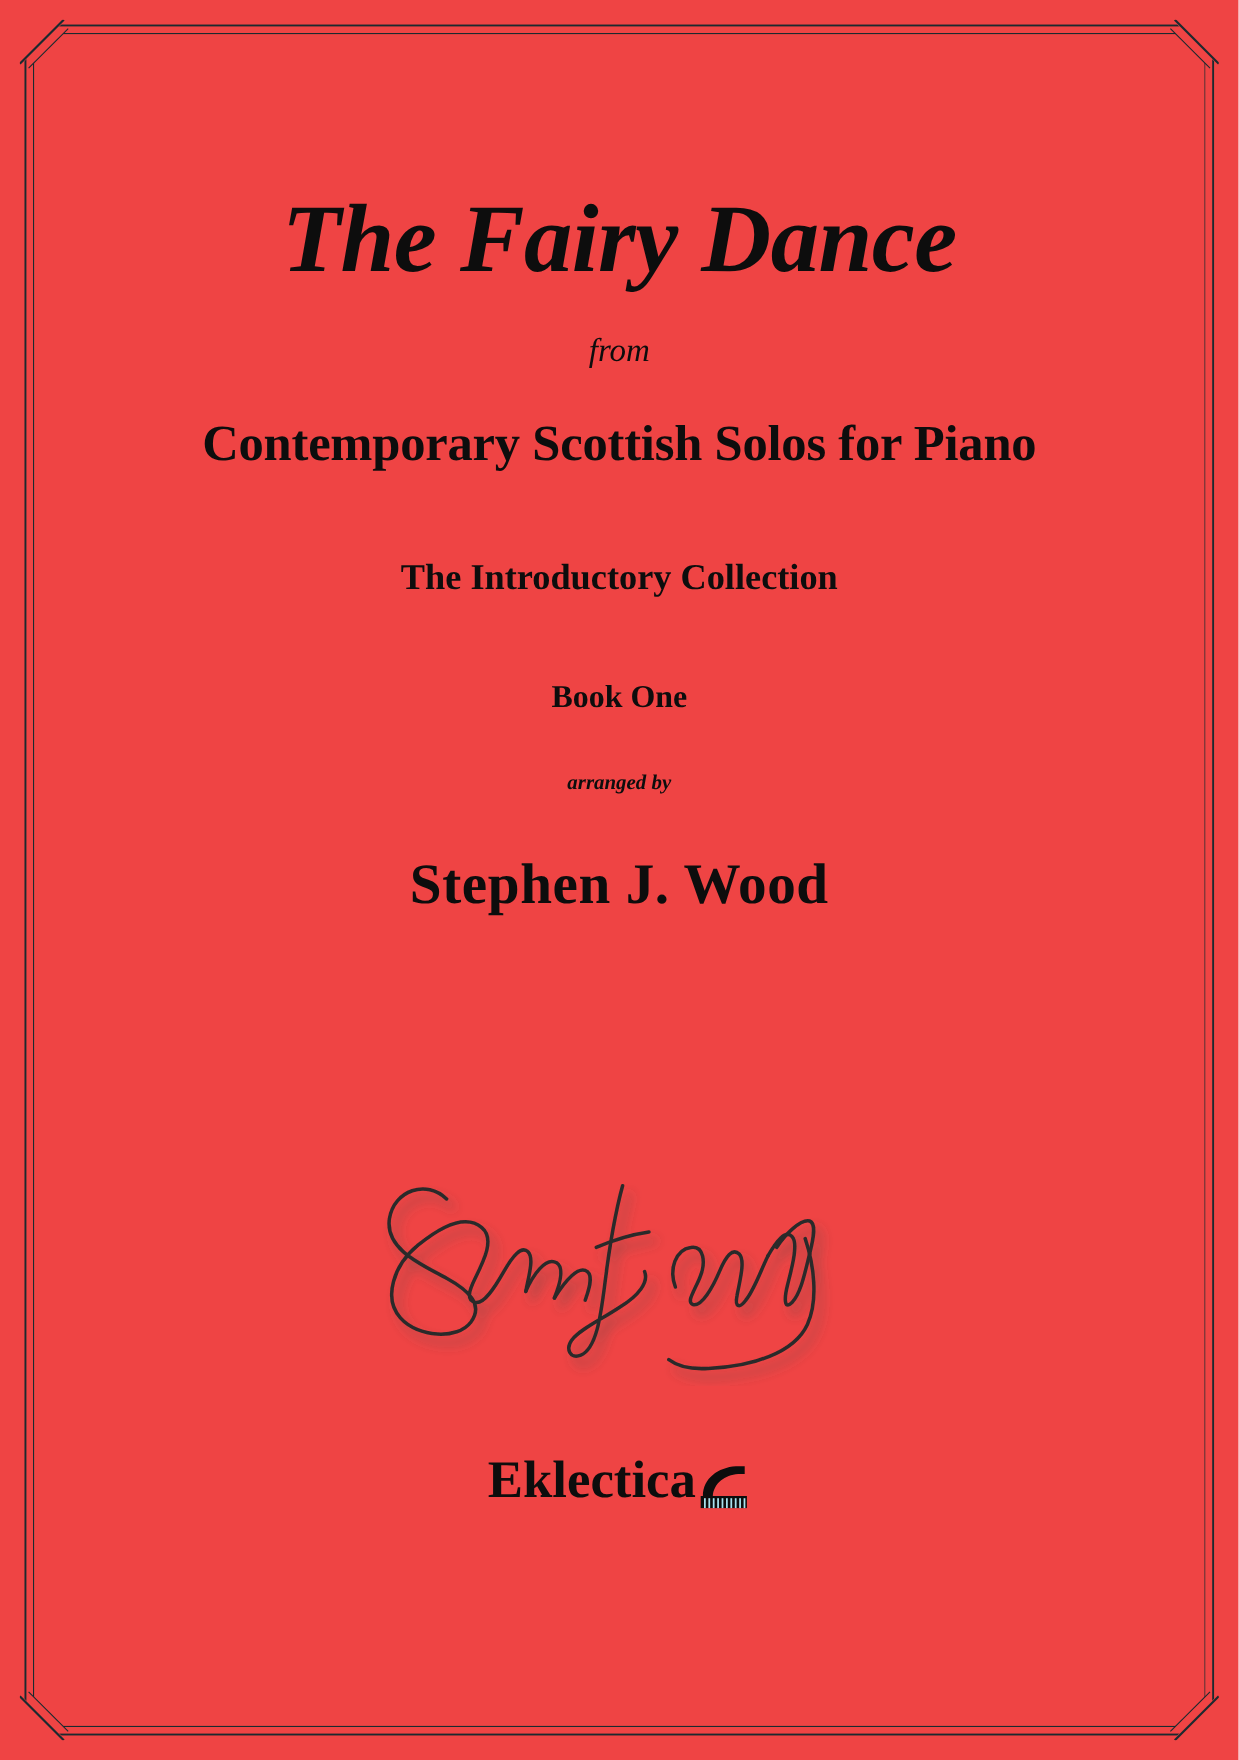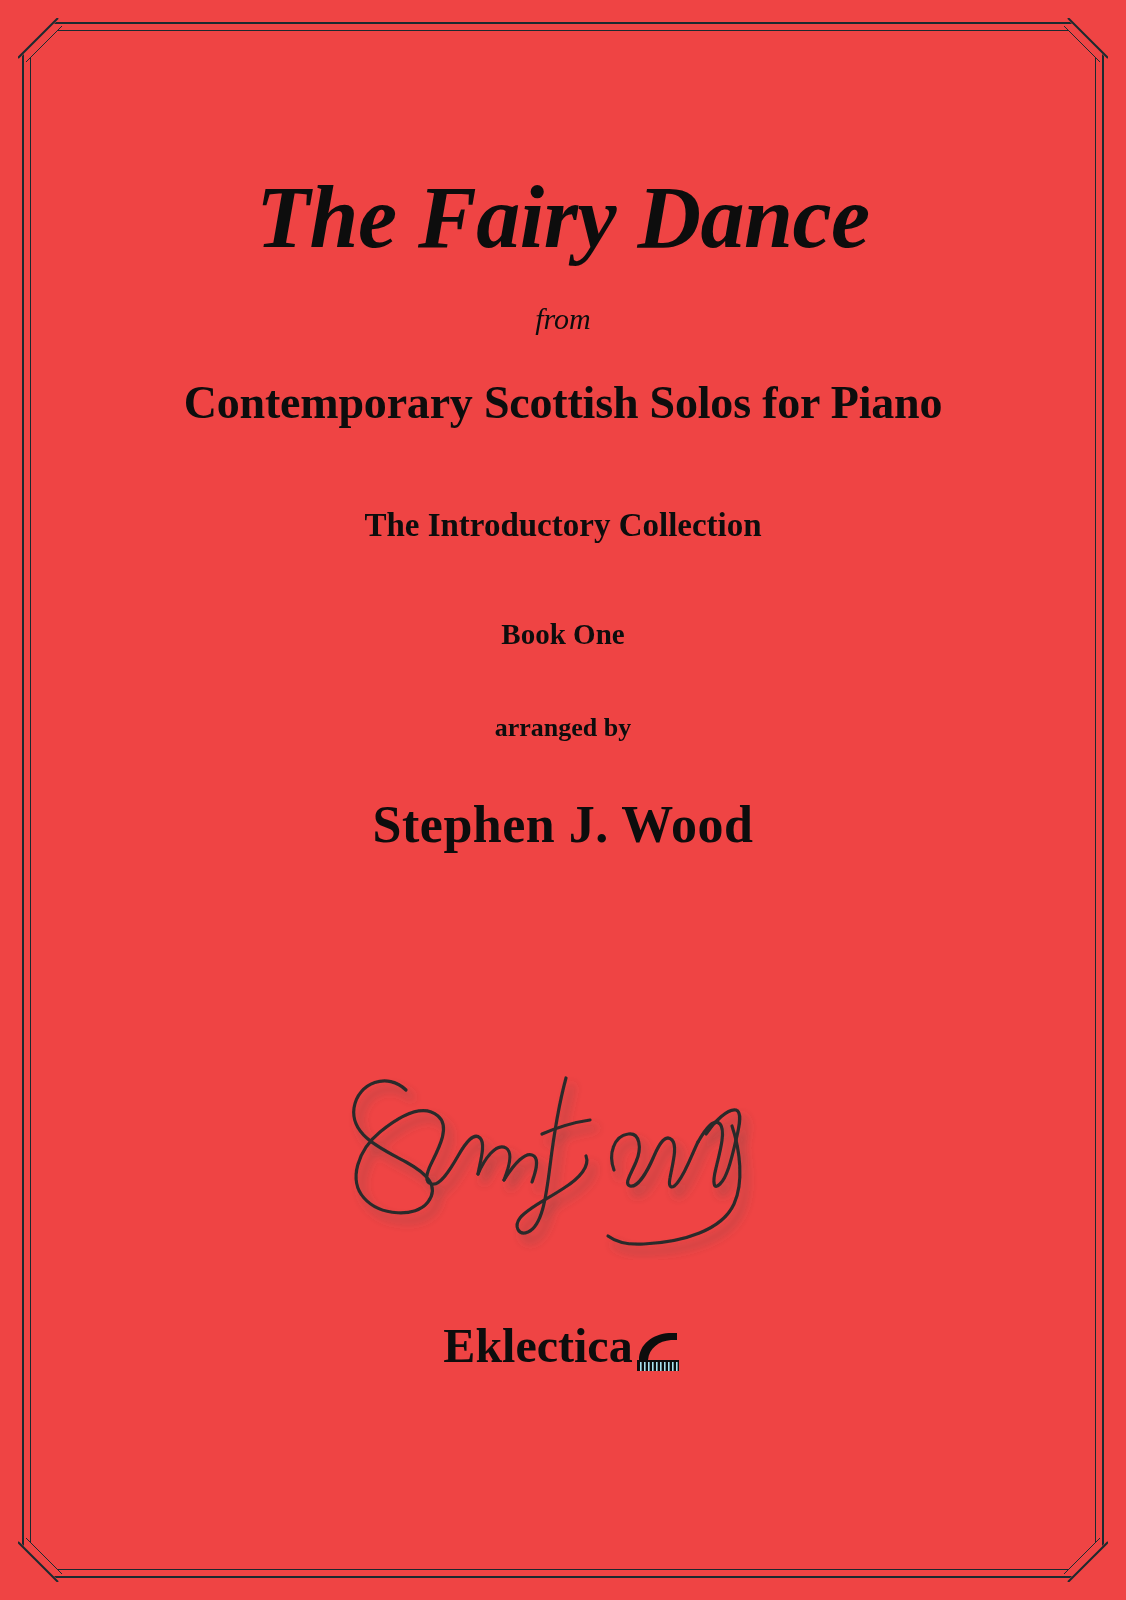--- a/index.html
+++ b/index.html
@@ -104,32 +104,33 @@
     letter-spacing: -0.2px;
   }
   .series {
     margin: 12px;
     padding-top: 66px;
     font-family: "Liberation Serif", serif;
     font-weight: bold;
     font-size: 33px;
   }
   .book {
-    margin: 12px;
+    margin: 0;
     padding-top: 62px;
     font-family: "Liberation Serif", serif;
     font-weight: bold;
     font-size: 29px;
   }
   .arranged {
     margin: 0;
     padding-top: 50px;
     font-family: "Liberation Serif", serif;
     font-weight: bold;
-    font-size: 26px;
+    font-size: 19px;
+    font-style: italic;
   }
   .author {
     margin: 16px;
     padding-top: 36px;
     font-family: "Liberation Serif", serif;
     font-weight: bold;
     font-size: 52px;
     letter-spacing: 0.5px;
   }
 

